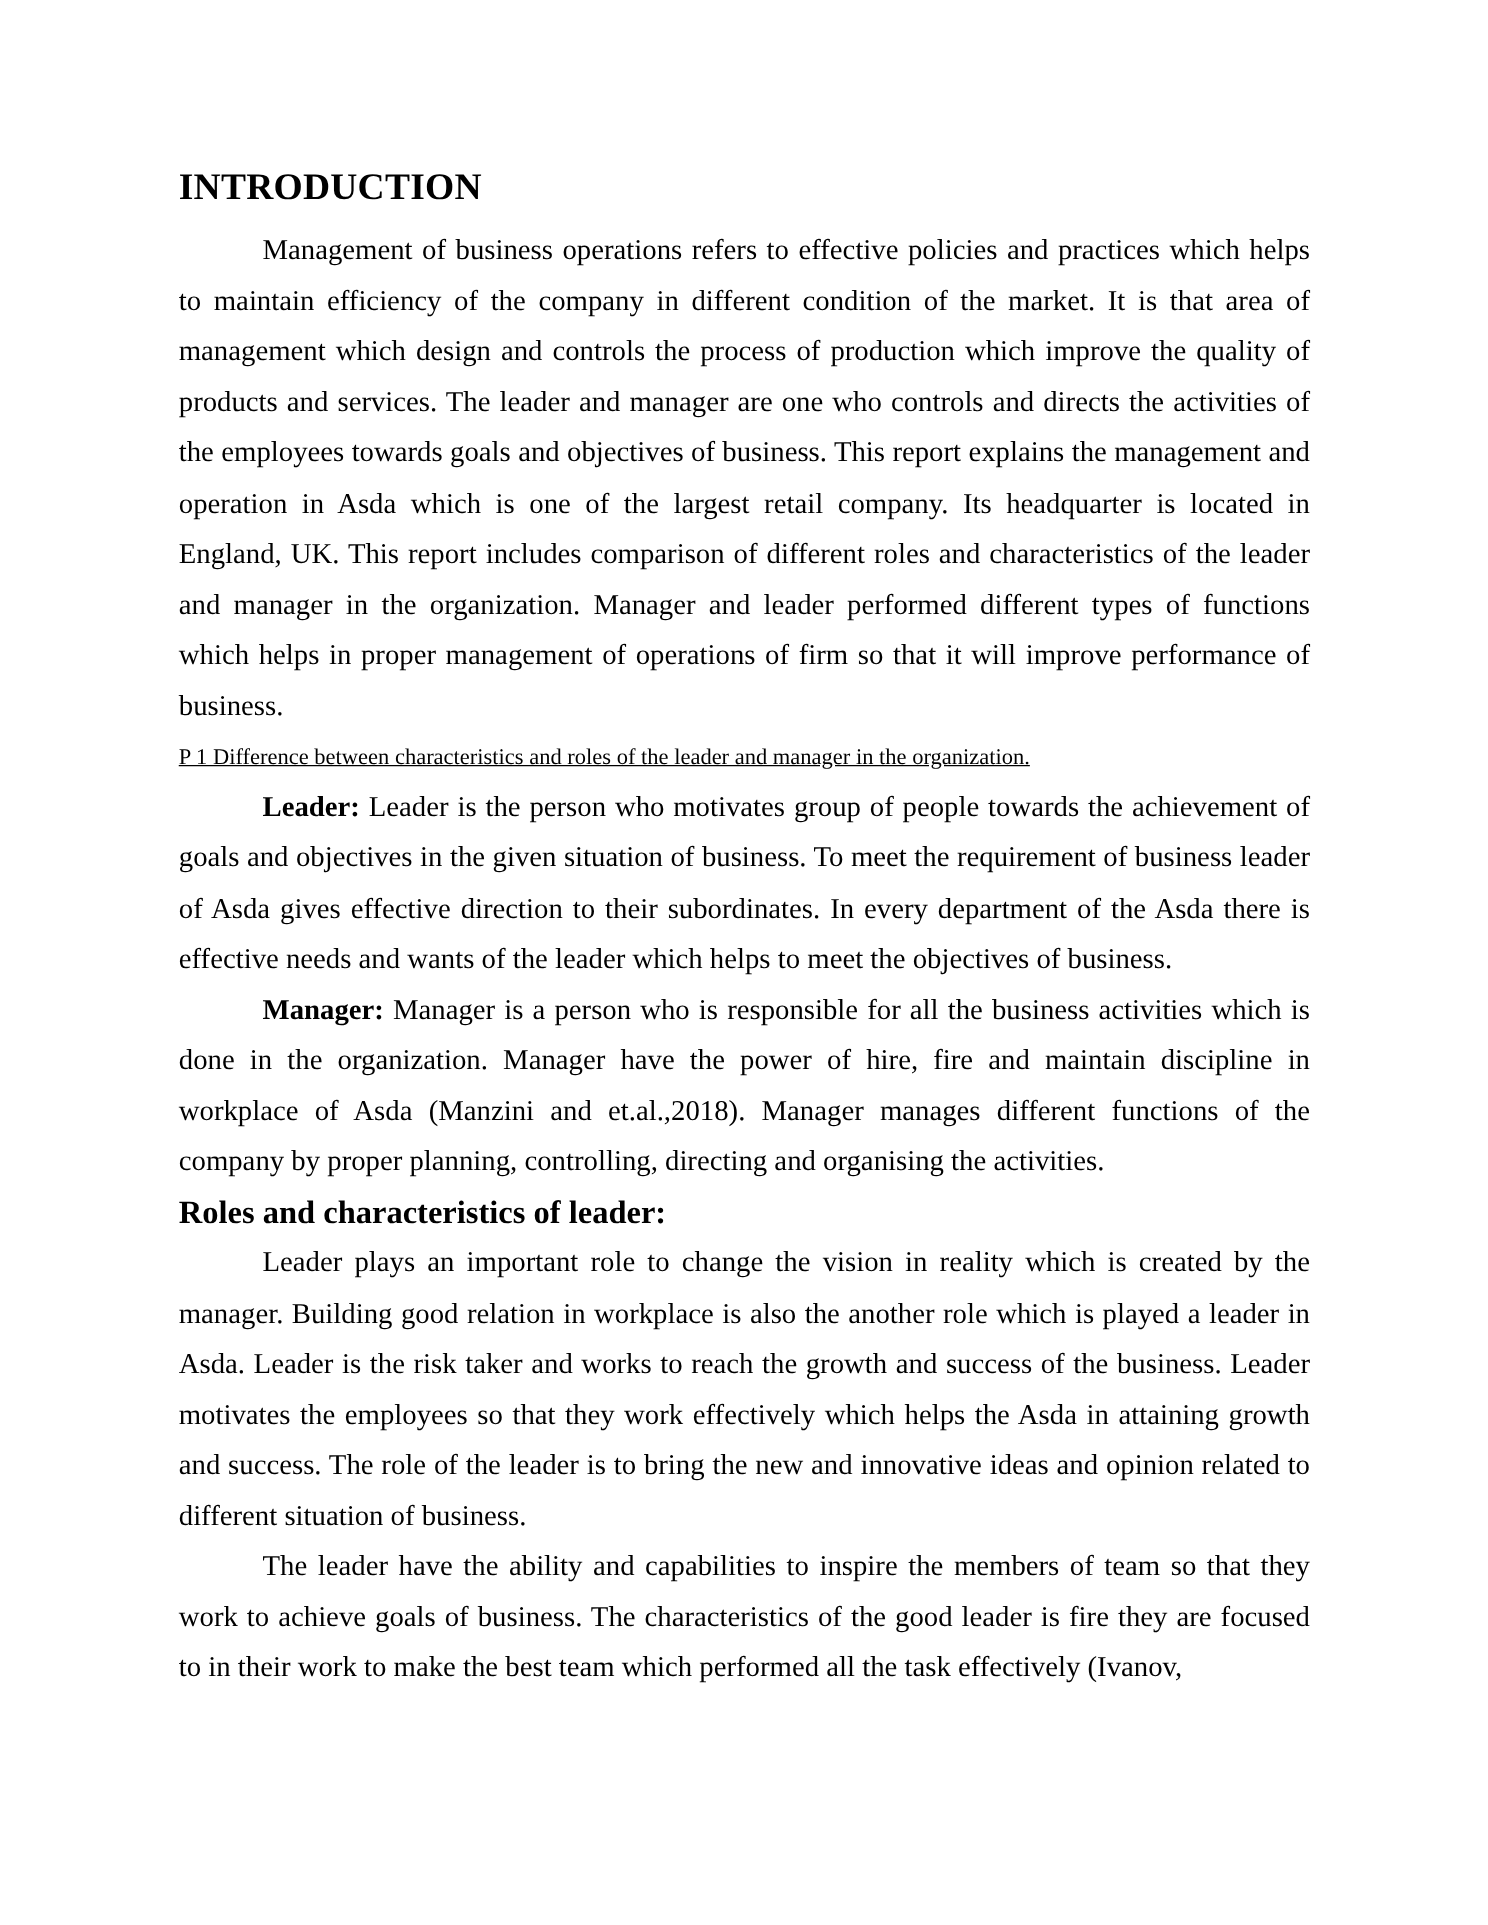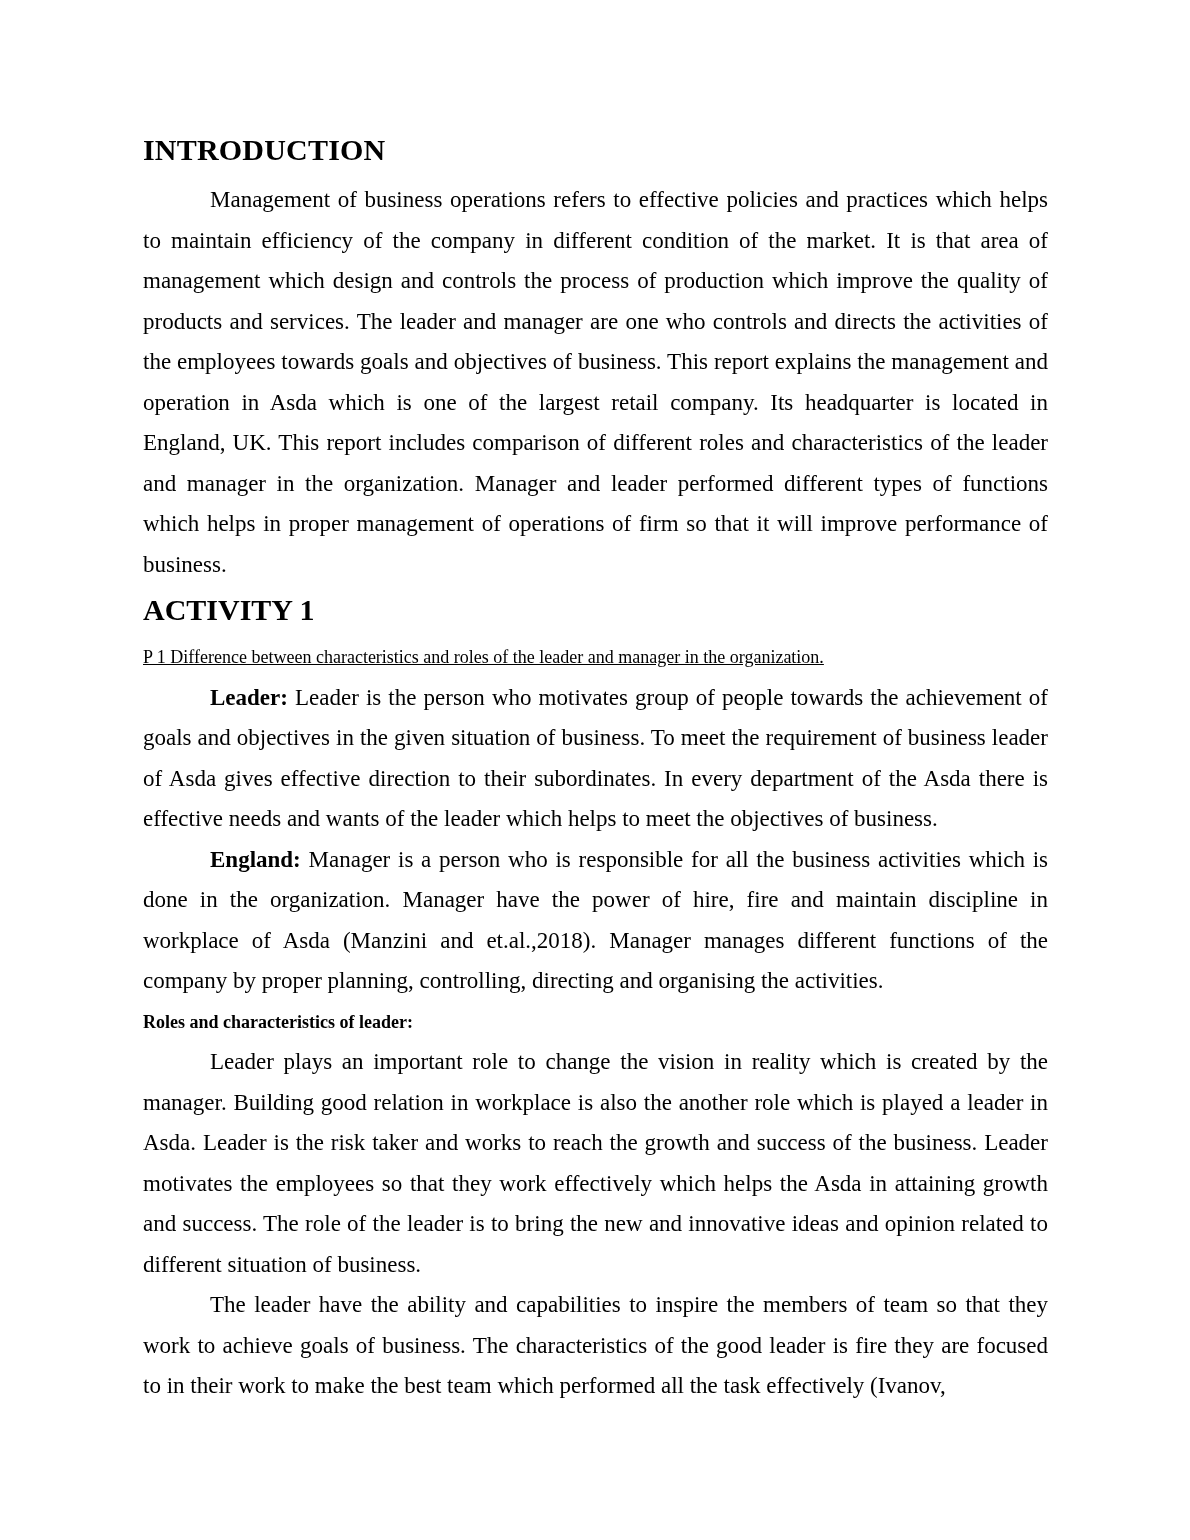--- a/index.html
+++ b/index.html
@@ -45,46 +45,45 @@
     font-weight: bold;
   }
   .subheading {
     font-size: 18px;
     line-height: 40.5px;
     text-decoration: underline;
     margin: 0;
     text-align: left;
   }
   .bold-line {
-    font-size: 18px;
+    font-size: 26px;
     line-height: 40.5px;
     font-weight: bold;
     margin: 0;
     text-align: left;
   }
 </style>
 </head>
 <body>
 
 <div class="page">
 
   <h1 class="h-main">INTRODUCTION</h1>
 
   <p class="para">Management of business operations refers to effective policies and practices which helps to maintain efficiency of the company in different condition of the market. It is that area of management which design and controls the process of production which improve the quality of products and services. The leader and manager are one who controls and directs the activities of the employees towards goals and objectives of business. This report explains the management and operation in Asda which is one of the largest retail company. Its headquarter is located in England, UK. This report includes comparison of different roles and characteristics of the leader and manager in the organization. Manager and leader performed different types of functions which helps in proper management of operations of firm so that it will improve performance of business.</p>
 
-  <h2 class="h-activity">ACTIVITY 1</h2>
 
   <p class="subheading">P 1 Difference between characteristics and roles of the leader and manager in the organization.</p>
 
   <p class="para">
     <span class="lead">Leader:</span><span> Leader is the person who motivates group of people towards the achievement of goals and objectives in the given situation of business. To meet the requirement of business leader of Asda gives effective direction to their subordinates. In every department of the Asda there is effective needs and wants of the leader which helps to meet the objectives of business.</span>
   </p>
 
   <p class="para">
-    <span class="lead">England:</span><span> Manager is a person who is responsible for all the business activities which is done in the organization. Manager have the power of hire, fire and maintain discipline in workplace of Asda (Manzini and et.al.,2018). Manager manages different functions of the company by proper planning, controlling, directing and organising the activities.</span>
+    <span class="lead">Manager:</span><span> Manager is a person who is responsible for all the business activities which is done in the organization. Manager have the power of hire, fire and maintain discipline in workplace of Asda (Manzini and et.al.,2018). Manager manages different functions of the company by proper planning, controlling, directing and organising the activities.</span>
   </p>
 
   <p class="bold-line">Roles and characteristics of leader:</p>
 
   <p class="para">Leader plays an important role to change the vision in reality which is created by the manager. Building good relation in workplace is also the another role which is played a leader in Asda. Leader is the risk taker and works to reach the growth and success of the business. Leader motivates the employees so that they work effectively which helps the Asda in attaining growth and success. The role of the leader is to bring the new and innovative ideas and opinion related to different situation of business.</p>
 
   <p class="para">The leader have the ability and capabilities to inspire the members of team so that they work to achieve goals of business. The characteristics of the good leader is fire they are focused to in their work to make the best team  which performed all the task effectively (Ivanov,</p>
 
 </div>
 

